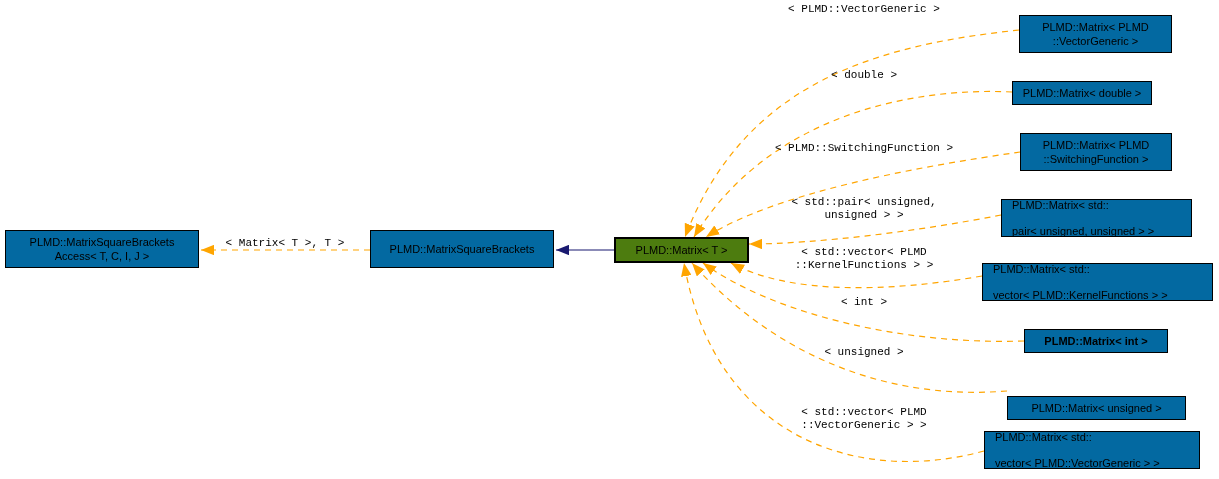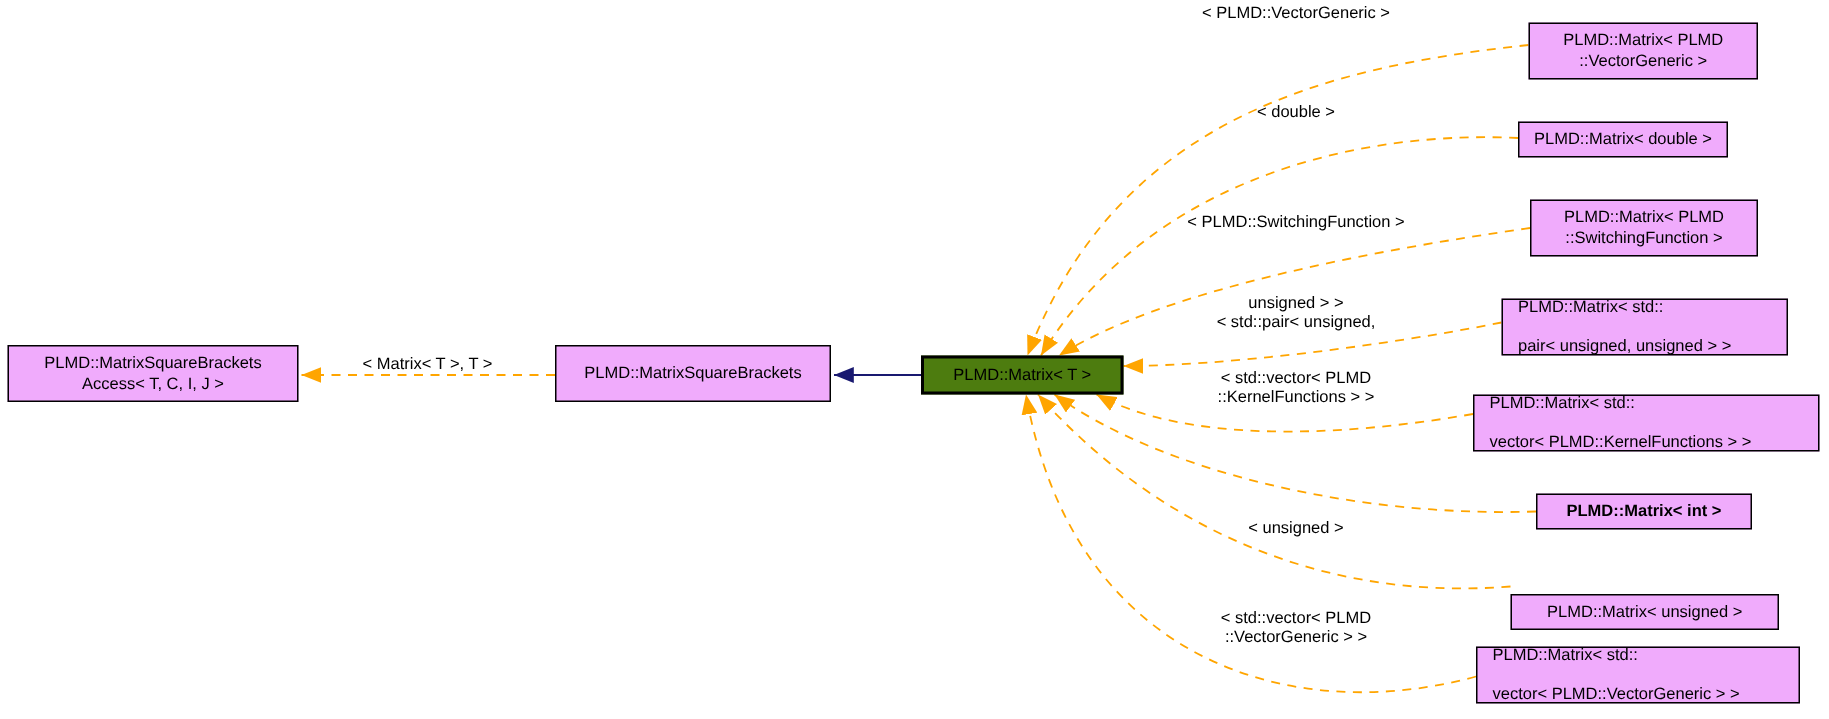--- a/index.html
+++ b/index.html
@@ -9,21 +9,21 @@
     background:#ffffff;
     font-family:"Liberation Sans", sans-serif;
     font-size:11px;
     color:#000000;
     overflow:hidden;
   }
   #edge-layer{position:absolute;left:0;top:0;z-index:0;}
   .node{
     position:absolute;
     box-sizing:border-box;
-    background:#f0abfc;
+    background:#0369a1;
     border:1px solid #000000;
     line-height:14px;
     padding:4px 6px;
     text-align:center;
     white-space:nowrap;
     z-index:2;
     display:flex;
     flex-direction:column;
     justify-content:center;
   }
@@ -31,20 +31,21 @@
   .node.current{
     background:#4d7c0f;
     border:2px solid #000000;
   }
   .edge-label{
     position:absolute;
     line-height:13px;
     text-align:center;
     white-space:nowrap;
     z-index:1;
+    font-family:Liberation Mono, monospace;
   }
 </style>
 </head>
 <body>
 
 <div id="canvas">
 
   <svg id="edge-layer" width="1219" height="479" viewBox="0 0 1219 479">
     <defs>
       <marker id="arrow-orange" viewBox="0 0 10 8" refX="10" refY="4" markerWidth="11" markerHeight="9" orient="auto">
@@ -87,26 +88,29 @@
   <div class="edge-label" style="left:764px;top:3px;width:200px;">
     <div>&lt; PLMD::VectorGeneric &gt;</div>
   </div>
   <div class="edge-label" style="left:764px;top:142px;width:200px;">
     <div>&lt; PLMD::SwitchingFunction &gt;</div>
   </div>
   <div class="edge-label" style="left:764px;top:69px;width:200px;">
     <div>&lt; double &gt;</div>
   </div>
   <div class="edge-label" style="left:764px;top:196px;width:200px;">
+    <div>&lt; std::pair&lt; unsigned,</div>
     <div>unsigned &gt; &gt;</div>
-    <div>&lt; std::pair&lt; unsigned,</div>
   </div>
   <div class="edge-label" style="left:764px;top:246px;width:200px;">
     <div>&lt; std::vector&lt; PLMD</div>
     <div>::KernelFunctions &gt; &gt;</div>
+  </div>
+  <div class="edge-label" style="left:764px;top:296px;width:200px;">
+    <div>&lt; int &gt;</div>
   </div>
   <div class="edge-label" style="left:764px;top:346px;width:200px;">
     <div>&lt; unsigned &gt;</div>
   </div>
   <div class="edge-label" style="left:764px;top:406px;width:200px;">
     <div>&lt; std::vector&lt; PLMD</div>
     <div>::VectorGeneric &gt; &gt;</div>
   </div>
 
   <div class="node" style="left:1019px;top:15px;width:153px;height:38px;">

